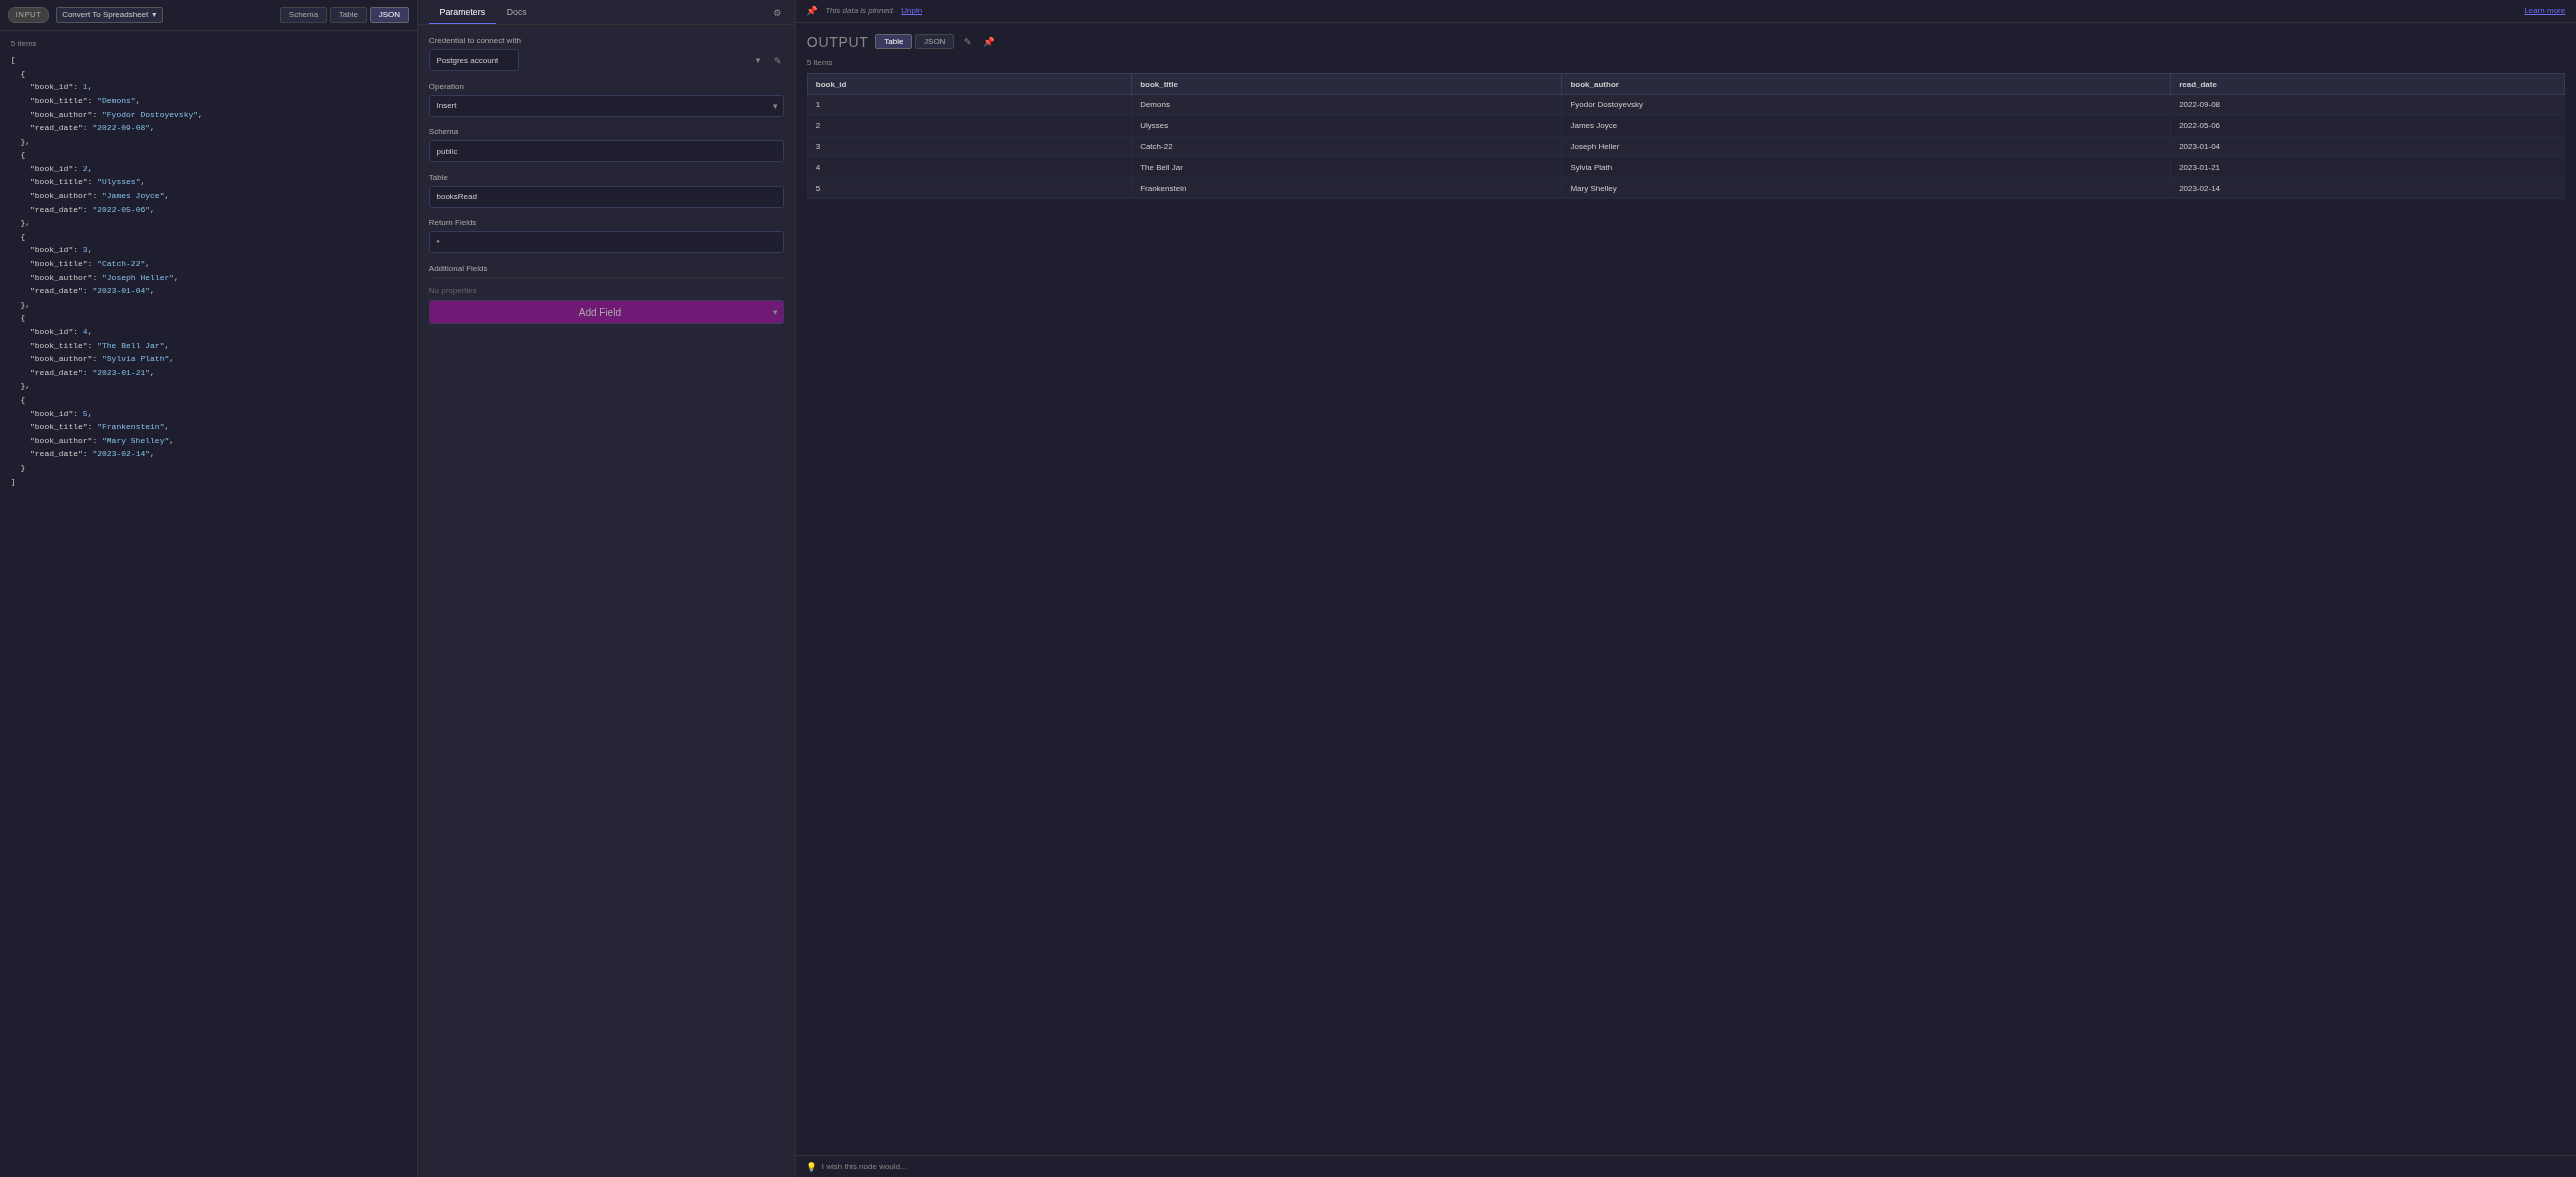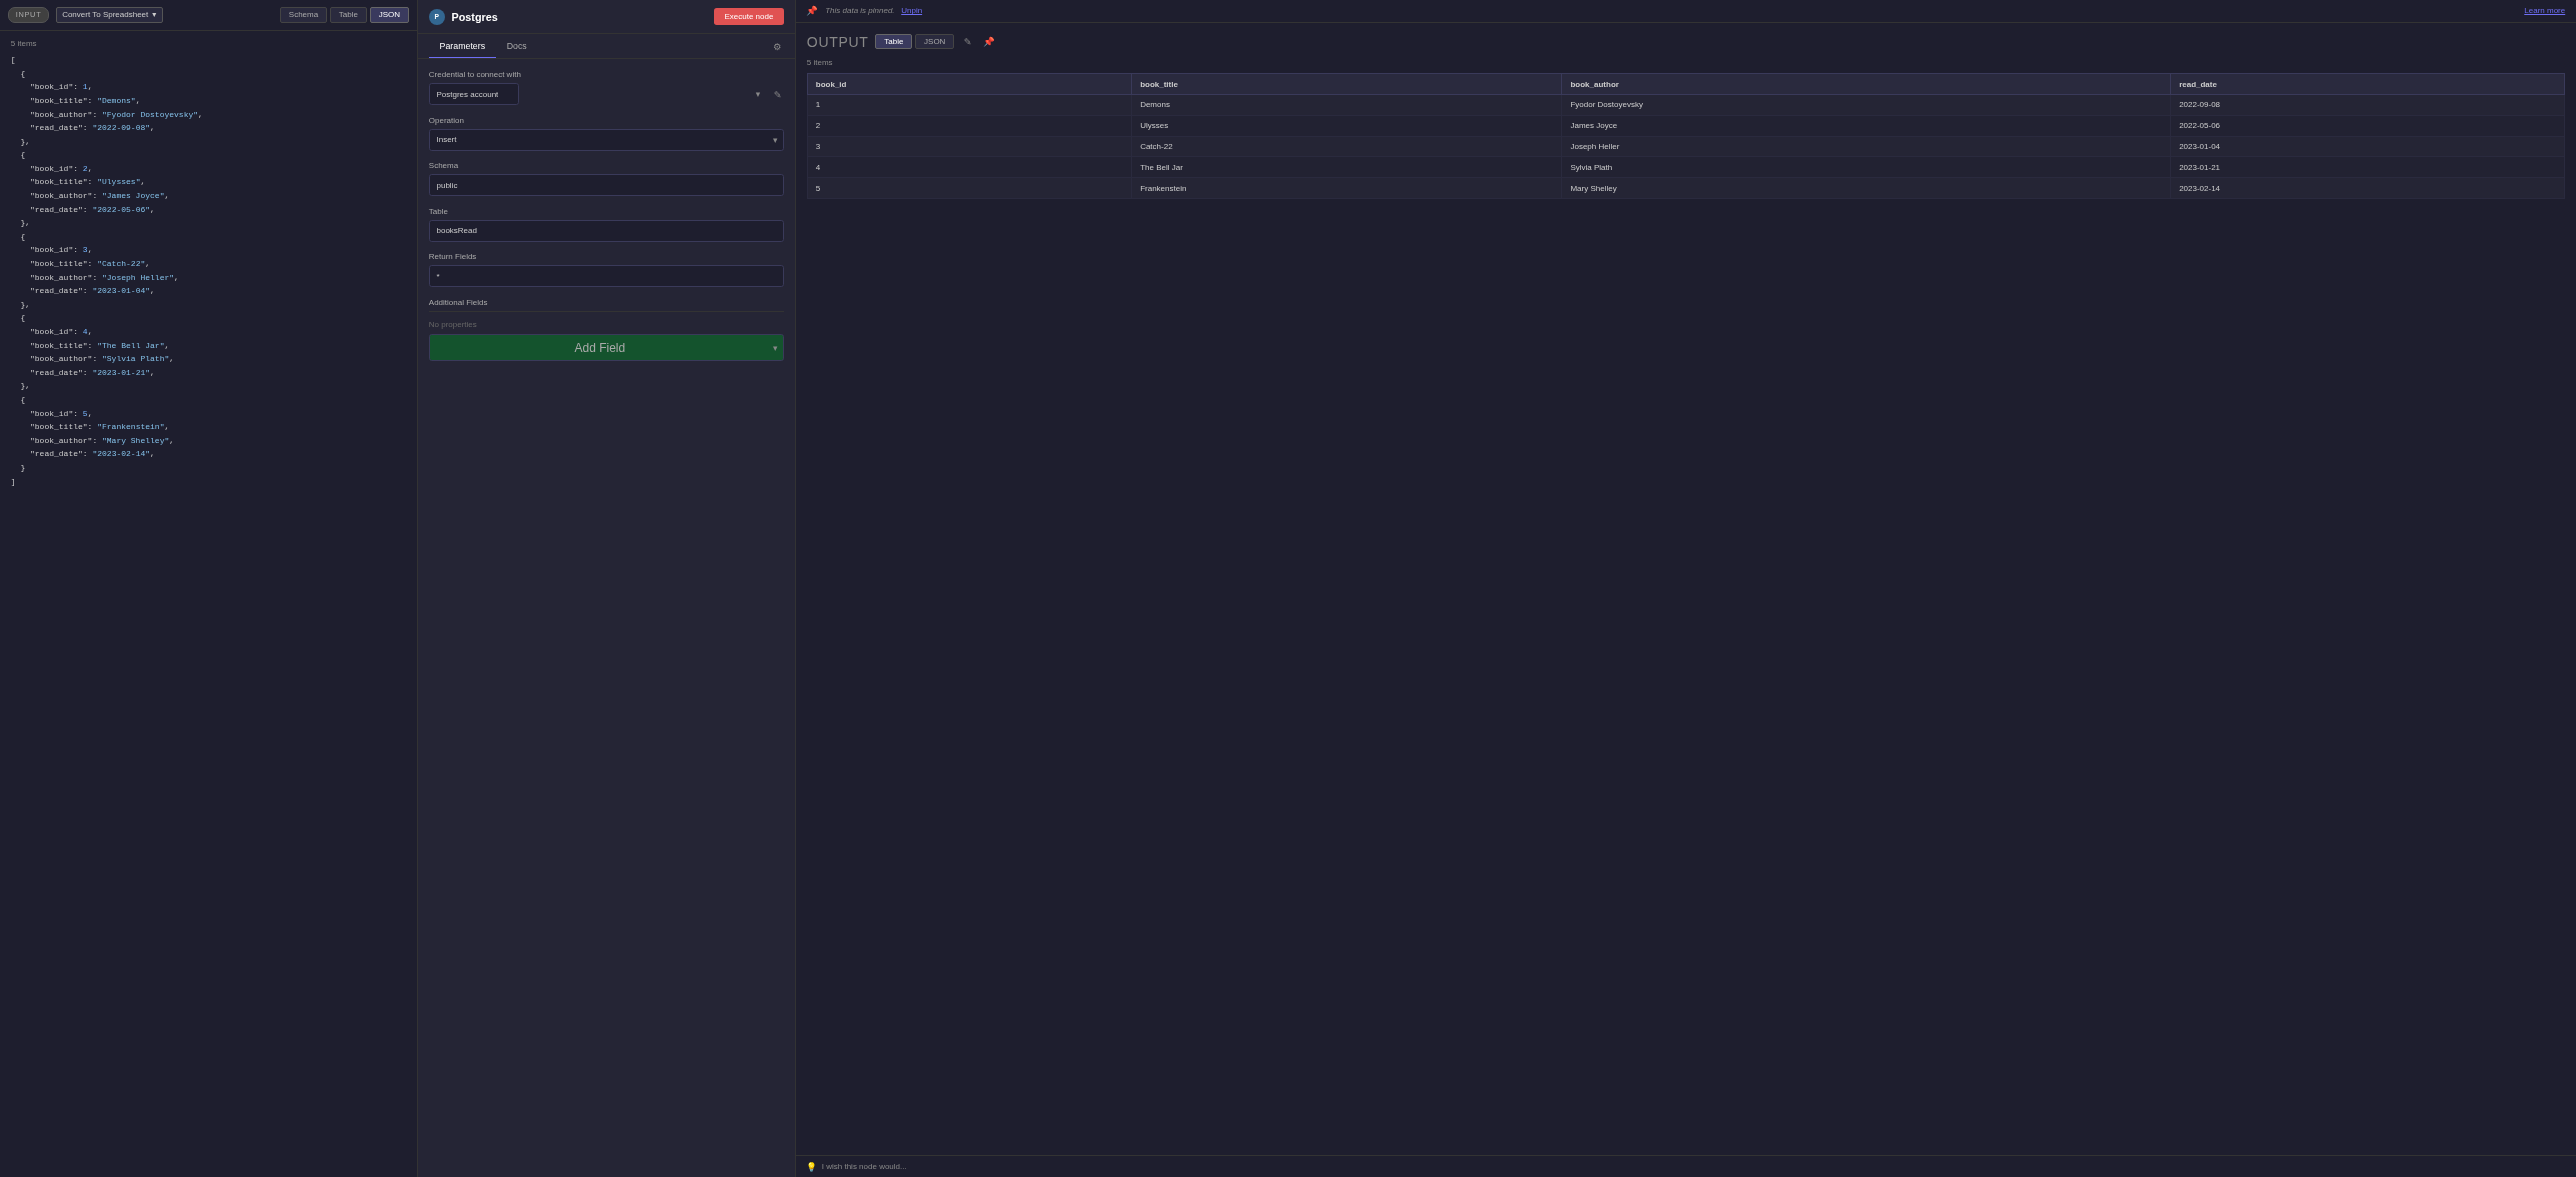--- a/index.html
+++ b/index.html
@@ -226,26 +226,26 @@
       cursor: pointer;
       font-size: 9.4px;
       padding: 2.7px;
       margin-left: auto;
     }
     .add-field-wrap {
       position: relative;
     }
     .add-field-wrap select {
       width: 100%;
-      background: #14532d;
+      background: #701a75;
       border: 0.7px solid #3a3a5a;
       border-radius: 2.7px;
       padding: 5.4px 20px 5.4px 6.7px;
       color: #aaa;
-      font-size: 12px;
+      font-size: 10px;
       outline: none;
       appearance: none;
       cursor: pointer;
       text-align: center;
     }
     .no-props {
       color: #666;
       font-size: 8px;
       margin-bottom: 5.4px;
     }
@@ -400,25 +400,20 @@
       <button class="tab-btn active">JSON</button>
     </div>
   </div>
   <div class="left-content">
     <div class="items-count">5 items</div>
     <div class="json-code" id="json-viewer"><div><span style="color:#ccc">[</span></div><div><span style="color:#ccc">  {</span></div><div><span style="color:#ccc">    "book_id": </span><span style="color:#79b8ff">1</span><span style="color:#ccc">,</span></div><div><span style="color:#ccc">    "book_title": </span><span style="color:#85c1e9">"Demons"</span><span style="color:#ccc">,</span></div><div><span style="color:#ccc">    "book_author": </span><span style="color:#85c1e9">"Fyodor Dostoyevsky"</span><span style="color:#ccc">,</span></div><div><span style="color:#ccc">    "read_date": </span><span style="color:#85c1e9">"2022-09-08"</span><span style="color:#ccc">,</span></div><div><span style="color:#ccc">  },</span></div><div><span style="color:#ccc">  {</span></div><div><span style="color:#ccc">    "book_id": </span><span style="color:#79b8ff">2</span><span style="color:#ccc">,</span></div><div><span style="color:#ccc">    "book_title": </span><span style="color:#85c1e9">"Ulysses"</span><span style="color:#ccc">,</span></div><div><span style="color:#ccc">    "book_author": </span><span style="color:#85c1e9">"James Joyce"</span><span style="color:#ccc">,</span></div><div><span style="color:#ccc">    "read_date": </span><span style="color:#85c1e9">"2022-05-06"</span><span style="color:#ccc">,</span></div><div><span style="color:#ccc">  },</span></div><div><span style="color:#ccc">  {</span></div><div><span style="color:#ccc">    "book_id": </span><span style="color:#79b8ff">3</span><span style="color:#ccc">,</span></div><div><span style="color:#ccc">    "book_title": </span><span style="color:#85c1e9">"Catch-22"</span><span style="color:#ccc">,</span></div><div><span style="color:#ccc">    "book_author": </span><span style="color:#85c1e9">"Joseph Heller"</span><span style="color:#ccc">,</span></div><div><span style="color:#ccc">    "read_date": </span><span style="color:#85c1e9">"2023-01-04"</span><span style="color:#ccc">,</span></div><div><span style="color:#ccc">  },</span></div><div><span style="color:#ccc">  {</span></div><div><span style="color:#ccc">    "book_id": </span><span style="color:#79b8ff">4</span><span style="color:#ccc">,</span></div><div><span style="color:#ccc">    "book_title": </span><span style="color:#85c1e9">"The Bell Jar"</span><span style="color:#ccc">,</span></div><div><span style="color:#ccc">    "book_author": </span><span style="color:#85c1e9">"Sylvia Plath"</span><span style="color:#ccc">,</span></div><div><span style="color:#ccc">    "read_date": </span><span style="color:#85c1e9">"2023-01-21"</span><span style="color:#ccc">,</span></div><div><span style="color:#ccc">  },</span></div><div><span style="color:#ccc">  {</span></div><div><span style="color:#ccc">    "book_id": </span><span style="color:#79b8ff">5</span><span style="color:#ccc">,</span></div><div><span style="color:#ccc">    "book_title": </span><span style="color:#85c1e9">"Frankenstein"</span><span style="color:#ccc">,</span></div><div><span style="color:#ccc">    "book_author": </span><span style="color:#85c1e9">"Mary Shelley"</span><span style="color:#ccc">,</span></div><div><span style="color:#ccc">    "read_date": </span><span style="color:#85c1e9">"2023-02-14"</span><span style="color:#ccc">,</span></div><div><span style="color:#ccc">  }</span></div><div><span style="color:#ccc">]</span></div></div>
   </div>
 </div>
 
 <div class="middle-panel">
-  <div class="middle-header">
-    <div class="postgres-icon">P</div>
-    <span class="middle-title">Postgres</span>
-    <button class="execute-btn">Execute node</button>
-  </div>
   <div class="middle-tabs">
     <div class="middle-tab active">Parameters</div>
     <div class="middle-tab">Docs</div>
     <button class="settings-icon-btn">⚙</button>
   </div>
   <div class="middle-body">
 
     <div class="field-group">
       <div class="field-label">Credential to connect with</div>
       <div class="credential-wrap">

